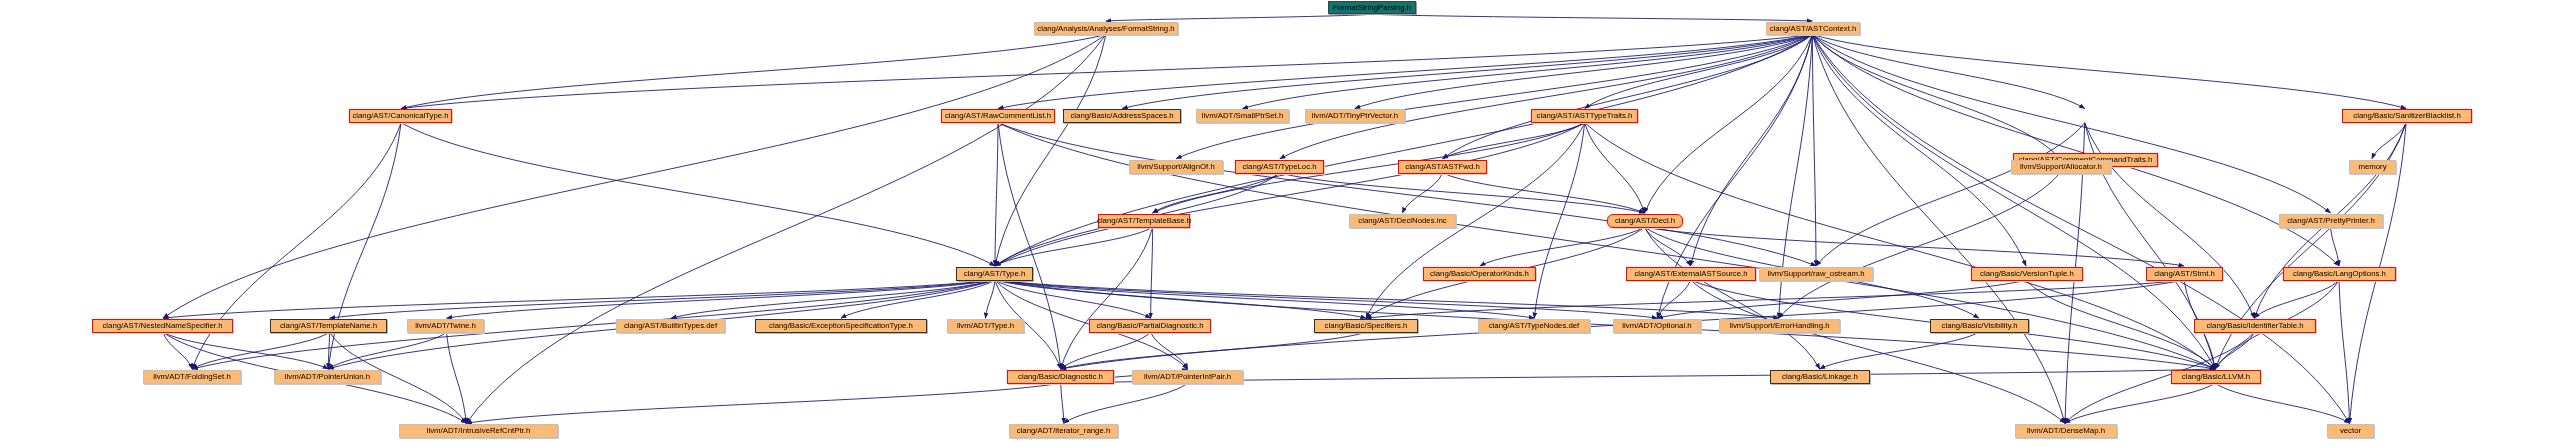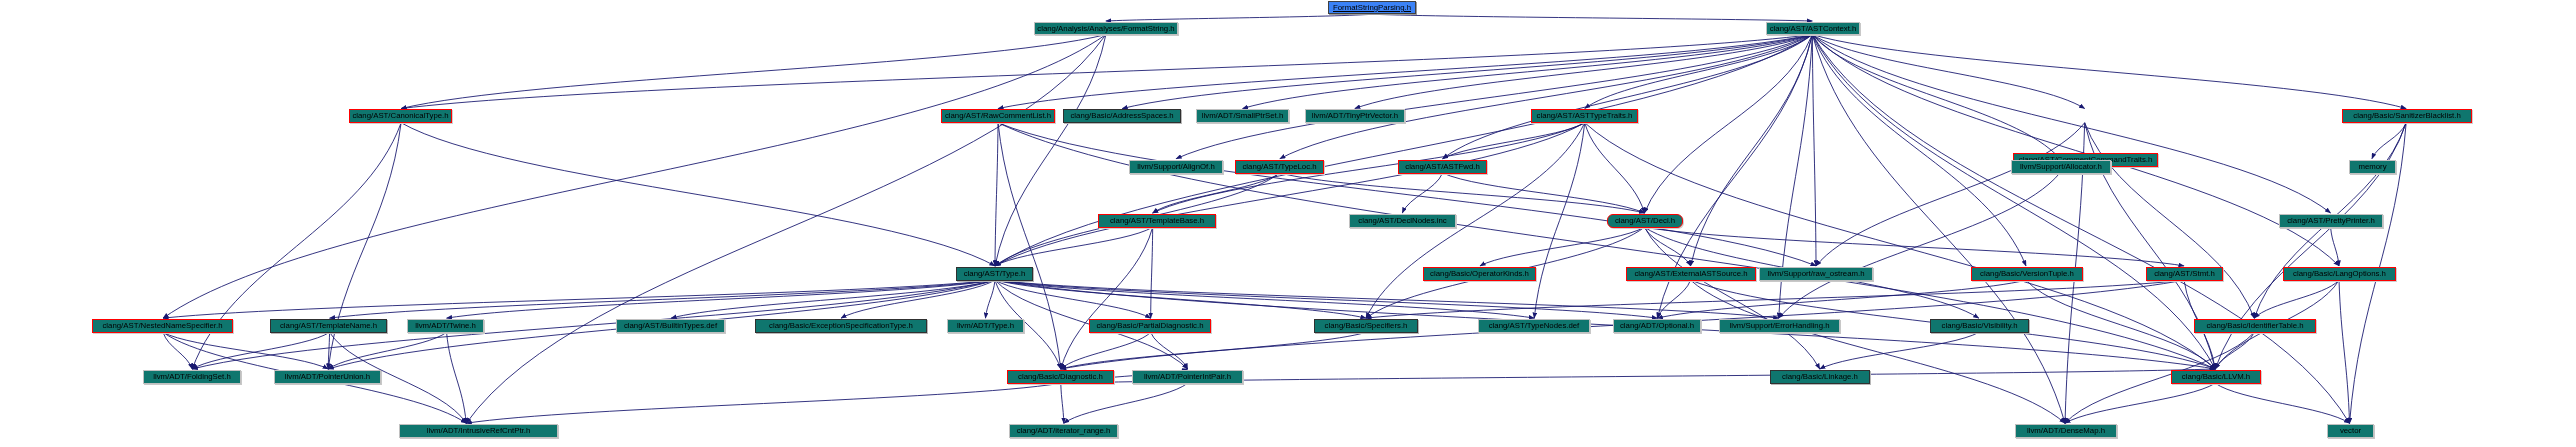--- a/index.html
+++ b/index.html
@@ -1,25 +1,25 @@
 <!DOCTYPE html>
 <html style="font-size:11px"><head>
 <meta charset="utf-8">
 <style>
   html,body{margin:0;padding:0;background:#ffffff;}
   #canvas{position:relative;width:2576px;height:447px;background:#ffffff;
           font-family:"Liberation Sans","DejaVu Sans",sans-serif;overflow:hidden;}
   svg#edges{position:absolute;left:0;top:0;width:2576px;height:447px;}
   .node{position:absolute;box-sizing:border-box;display:flex;align-items:center;
-        justify-content:center;white-space:nowrap;background:#0f766e;
+        justify-content:center;white-space:nowrap;background:#fdba74;
         font-size:7.8px;color:#000000;line-height:1;padding:0 2.7px;}
   .n-default{border:0.7px solid #c0c0c0;box-shadow:1px 1px 0 0 #c8c8c8;}
   .n-red{border:1.1px solid #ff0000;box-shadow:1px 1px 0 0 #d0d0d0;}
   .n-dark{border:1.2px solid #303030;box-shadow:1px 1px 0 0 #b8b8b8;}
-  .n-root{border:1.1px solid #404040;background:#3b82f6;box-shadow:1px 1px 0 0 #9a9a9a;text-decoration:underline;}
+  .n-root{border:1.1px solid #404040;background:#0f766e;box-shadow:1px 1px 0 0 #9a9a9a;}
 </style>
 </head>
 <body>
 
 <div id="canvas">
   <svg id="edges" xmlns="http://www.w3.org/2000/svg" viewBox="0 0 3795 659" width="2576" height="447">
     <defs>
       <marker id="arw" markerWidth="9" markerHeight="7" refX="8.2" refY="3.5" orient="auto" markerUnits="userSpaceOnUse">
         <path d="M0,0 L9,3.5 L0,7 z" fill="#191970"></path>
       </marker>
@@ -185,21 +185,21 @@
       </div>
       <div class="node n-red" style="left: 1398px; top: 160px; width: 89px; height: 13.6px;">
         <span>clang/AST/ASTFwd.h</span>
       </div>
       <div class="node n-default" style="left: 2011px; top: 160px; width: 100px; height: 13.6px;">
         <span>llvm/Support/Allocator.h</span>
       </div>
       <div class="node n-default" style="left: 2349px; top: 160px; width: 47px; height: 13.6px;">
         <span>memory</span>
       </div>
-      <div class="node n-red" style="left: 1098px; top: 214px; width: 118px; height: 13.6px;">
+      <div class="node n-red" style="left: 1098px; top: 214px; width: 92px; height: 13.6px;">
         <span>clang/AST/TemplateBase.h</span>
       </div>
       <div class="node n-default" style="left: 1349px; top: 214px; width: 107px; height: 13.6px;">
         <span>clang/AST/DeclNodes.inc</span>
       </div>
       <div class="node n-red" style="left: 1607px; top: 214px; width: 76px; height: 13.6px; border-radius: 6px;">
         <span>clang/AST/Decl.h</span>
       </div>
       <div class="node n-default" style="left: 2279px; top: 214px; width: 104px; height: 13.6px;">
         <span>clang/AST/PrettyPrinter.h</span>
@@ -246,21 +246,21 @@
       <div class="node n-red" style="left: 1089px; top: 319px; width: 122px; height: 13.6px;">
         <span>clang/Basic/PartialDiagnostic.h</span>
       </div>
       <div class="node n-dark" style="left: 1314px; top: 319px; width: 104px; height: 13.6px;">
         <span>clang/Basic/Specifiers.h</span>
       </div>
       <div class="node n-default" style="left: 1478px; top: 319px; width: 112px; height: 13.6px;">
         <span>clang/AST/TypeNodes.def</span>
       </div>
       <div class="node n-default" style="left: 1613px; top: 319px; width: 88px; height: 13.6px;">
-        <span>clang/ADT/Optional.h</span>
+        <span>llvm/ADT/Optional.h</span>
       </div>
       <div class="node n-default" style="left: 1719px; top: 319px; width: 121px; height: 13.6px;">
         <span>llvm/Support/ErrorHandling.h</span>
       </div>
       <div class="node n-dark" style="left: 1930px; top: 319px; width: 99px; height: 13.6px;">
         <span>clang/Basic/Visibility.h</span>
       </div>
       <div class="node n-red" style="left: 2194px; top: 319px; width: 122px; height: 13.6px;">
         <span>clang/Basic/IdentifierTable.h</span>
       </div>

